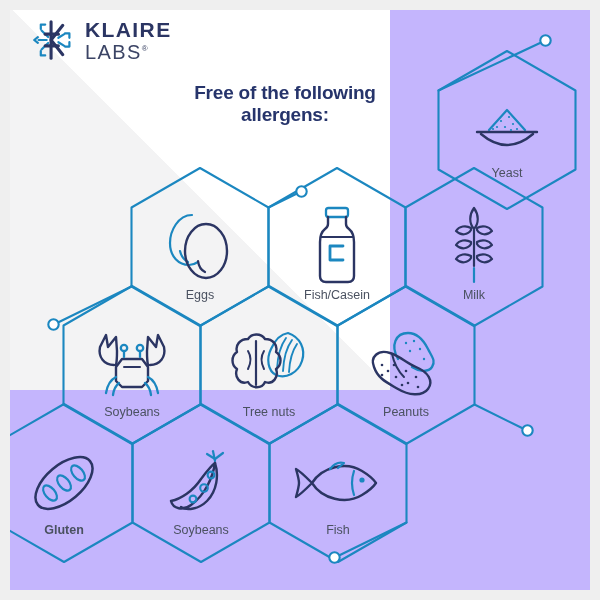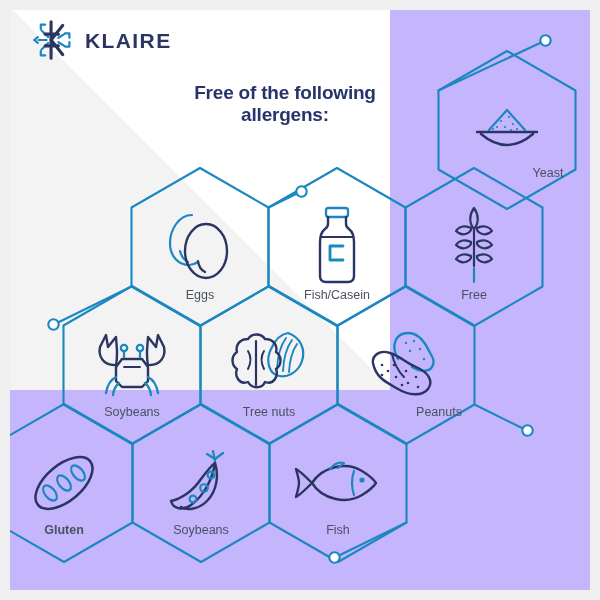--- a/index.html
+++ b/index.html
@@ -114,20 +114,21 @@
       </g>
       <g fill="none" stroke="#2b3563" stroke-width="4.2" stroke-linecap="round" stroke-linejoin="round">
         <path d="M26 5 L26 55"></path>
         <path d="M42 10 L26 30 L42 50"></path>
         <path d="M18 22 L36 22"></path>
         <path d="M18 38 L36 38"></path>
       </g>
     </svg>
     <div id="logo-words">
       <span class="l1">KLAIRE</span>
+      <span class="l2"><span>LABS</span><sup>®</sup></span>
     </div>
   </div>
 
   <div id="title">
     <div>Free of the following</div>
     <div>allergens:</div>
   </div>
 
   <div class="icon-wrap" style="left:497px;top:120px;">
     <svg width="76" height="60" viewBox="0 0 76 60">
@@ -289,23 +290,23 @@
       <g fill="none" stroke-linecap="round" stroke-linejoin="round">
         <path d="M22 34 C32 18 56 12 72 22 C82 28 86 34 86 34 C86 34 82 40 72 46 C56 56 32 50 22 34 Z" stroke="#2b3563" stroke-width="2.4"></path>
         <path d="M22 34 C16 28 10 22 6 20 C8 27 9 31 9 34 C9 37 8 41 6 48 C10 46 16 40 22 34 Z" stroke="#2b3563" stroke-width="2.4"></path>
         <path d="M40 20 Q46 12 54 14 L48 19" stroke="#1b87c0" stroke-width="2.2"></path>
         <path d="M64 22 Q60 34 64 46" stroke="#1b87c0" stroke-width="2.2"></path>
         <circle cx="72" cy="31" r="2.6" fill="#1b87c0" stroke="none"></circle>
       </g>
     </svg>
   </div>
 
-  <div class="hex-label" style="left:497px;top:163px;margin-left:41px;">Yeast</div>
+  <div class="hex-label" style="left:497px;top:163px;">Yeast</div>
   <div class="hex-label" style="left:190px;top:285px;">Eggs</div>
   <div class="hex-label" style="left:327px;top:285px;">Fish/Casein</div>
-  <div class="hex-label" style="left:464px;top:285px;">Free</div>
+  <div class="hex-label" style="left:464px;top:285px;">Milk</div>
   <div class="hex-label" style="left:122px;top:402px;">Soybeans</div>
   <div class="hex-label" style="left:259px;top:402px;">Tree nuts</div>
-  <div class="hex-label" style="left:396px;top:402px;margin-left:33px;">Peanuts</div>
+  <div class="hex-label" style="left:396px;top:402px;">Peanuts</div>
   <div class="hex-label" style="left:54px;top:520px;font-weight:bold;">Gluten</div>
   <div class="hex-label" style="left:191px;top:520px;">Soybeans</div>
   <div class="hex-label" style="left:328px;top:520px;">Fish</div>
 </div>
 
 </body></html>

